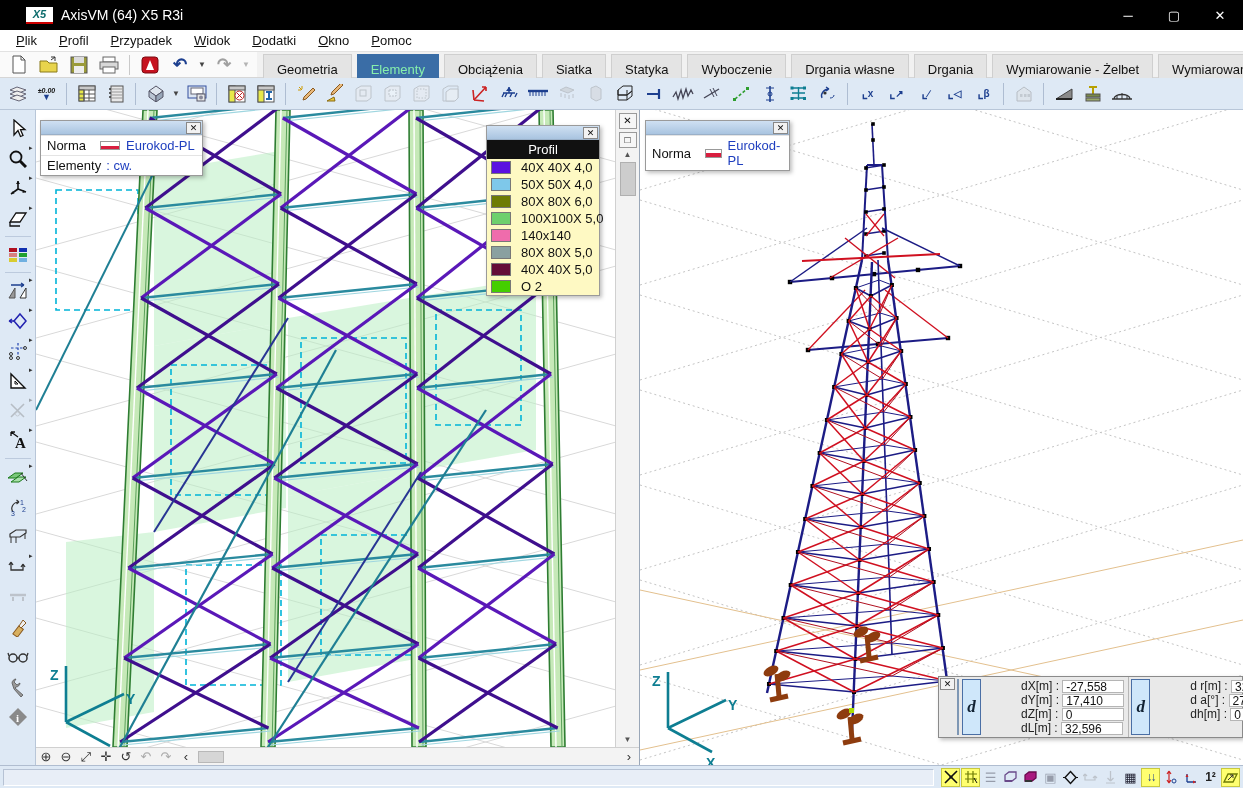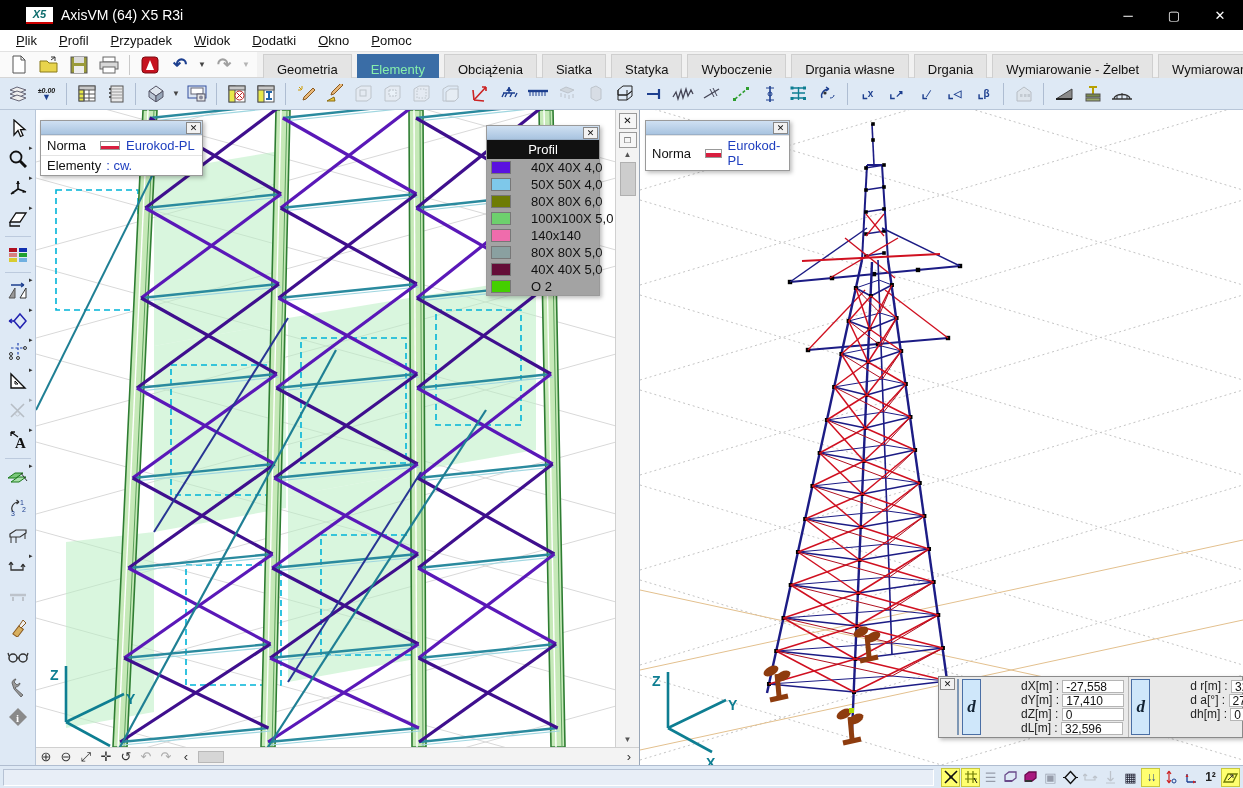--- a/index.html
+++ b/index.html
@@ -55,21 +55,21 @@
 
   
   .panel{position:absolute;background:#f8f8f8;border:1px solid #9a9a9a;box-shadow:2px 2px 4px rgba(0,0,0,.25);font-size:13px;}
   .ptitle{height:14px;background:linear-gradient(#cfe0f2,#a9c4e0);border-bottom:1px solid #9ab0c8;display:flex;justify-content:flex-end;align-items:center;}
   .pclose{width:15px;height:12px;background:#f2f2f2;border:1px solid #888;font-size:9px;line-height:10px;text-align:center;color:#111;margin-right:1px;}
   .prow{display:flex;align-items:center;padding:2px 6px;background:#fff;border-top:1px solid #e4e4e4;}
   .flag{width:20px;height:9px;border:1px solid #999;margin:0 6px 0 14px;display:flex;flex-direction:column;}
   .flag .fw{flex:1;background:#fff;} .flag .fr{flex:1;background:#d81e3f;}
   .blue-t{color:#1f3fbf;}
   .legend-hdr{background:#111;color:#fff;text-align:center;padding:2px 0;font-size:13px;}
-  .lrow{display:flex;align-items:center;gap:20px;padding:1px 4px;background:#a3a3a3;}
+  .lrow{display:flex;align-items:center;gap:10px;padding:1px 4px;background:#fef9c3;}
   .sw{width:20px;height:13px;flex:none;border:1px solid #777;}
   .ll{font-size:13px;white-space:nowrap;}
 
   
   .vstrip{position:absolute;right:0;top:0;width:24px;bottom:18px;background:#f3f3f3;border-left:1px solid #d0d0d0;display:flex;flex-direction:column;align-items:center;}
   .wsmall{width:18px;height:16px;background:#f6f6f6;border:1px solid #9a9a9a;font-size:10px;line-height:14px;text-align:center;margin-top:3px;color:#111;}
   .sarrow{width:18px;height:14px;font-size:8px;color:#555;text-align:center;line-height:14px;}
   .sthumb-v{width:16px;height:34px;background:#cdcdcd;border:1px solid #b0b0b0;}
   .hstrip{position:absolute;left:0;right:0;bottom:0;height:18px;background:#f3f3f3;border-top:1px solid #d0d0d0;display:flex;align-items:center;}
   .zi{width:20px;height:16px;display:flex;align-items:center;justify-content:center;font-size:13px;color:#333;}

